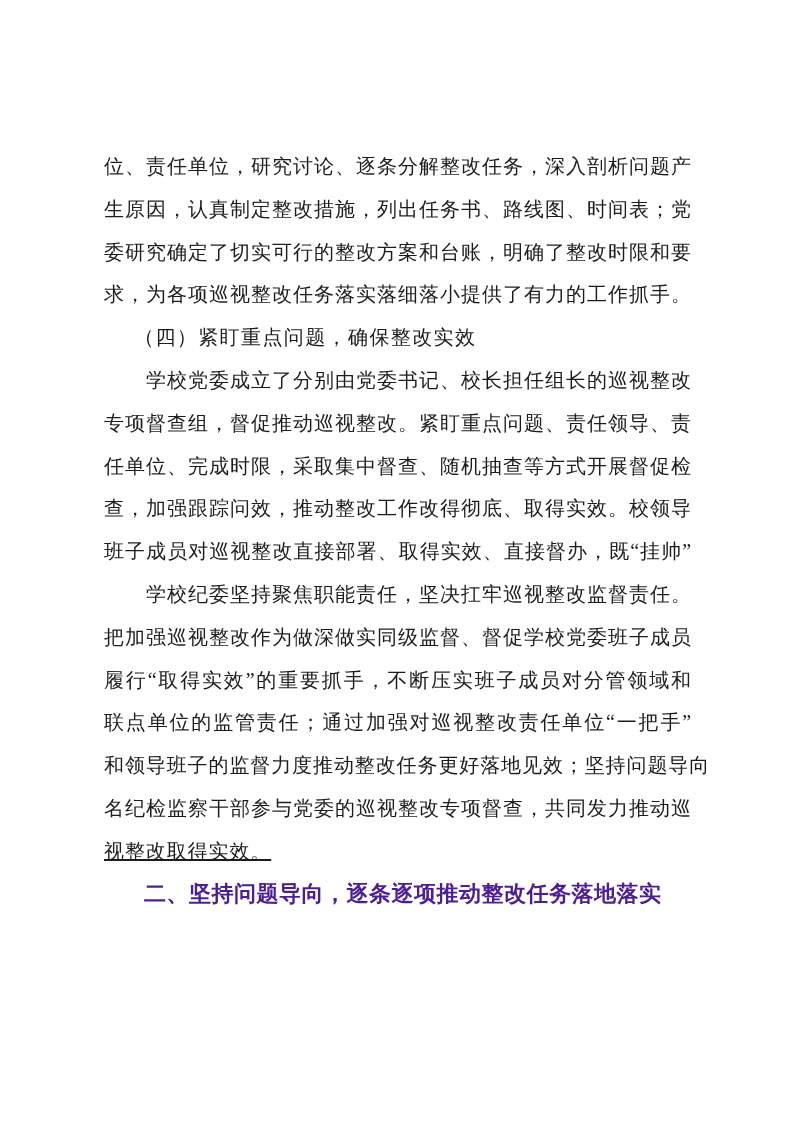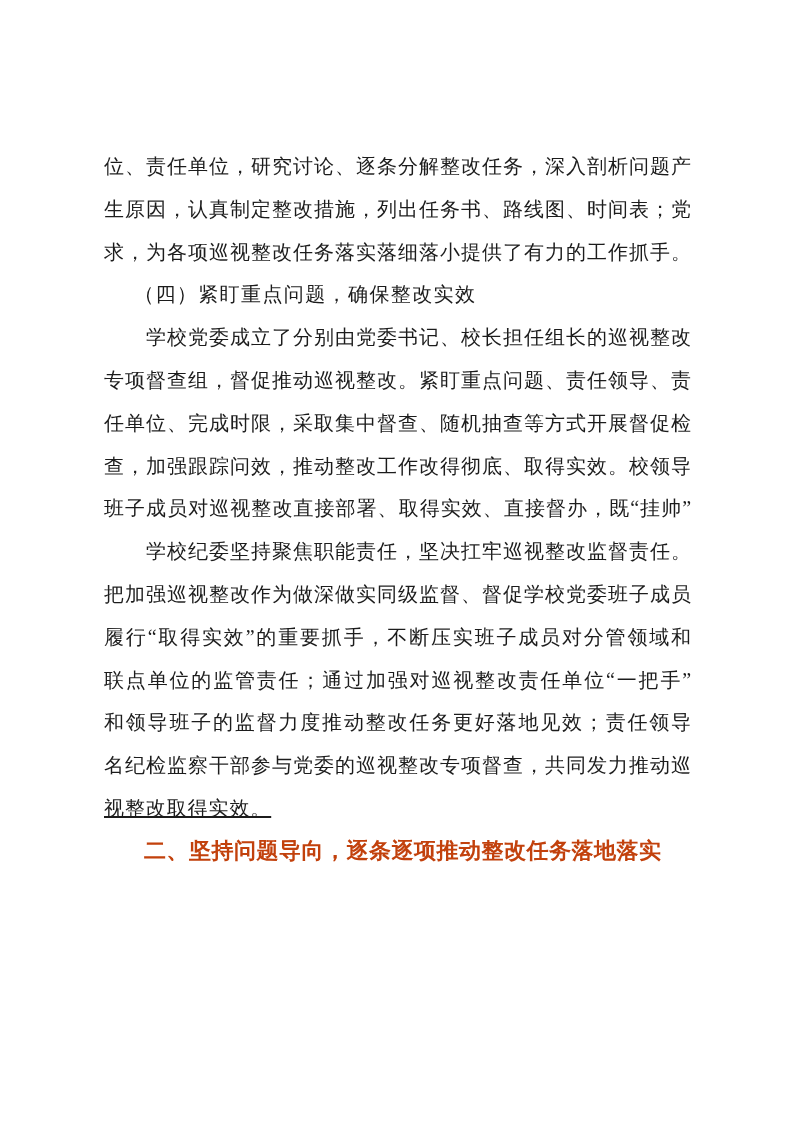--- a/index.html
+++ b/index.html
@@ -35,21 +35,21 @@
   .ln.para-end { text-align-last: left; text-decoration: underline; }
   .ln.h-kai {
     text-align-last: left;
     text-indent: 30px;
     letter-spacing: 1.4px;
   }
   .ln.h-hei {
     font-family: "Liberation Sans", "DejaVu Sans", sans-serif;
     font-weight: bold;
     font-size: 22px;
-    color: #c2410c;
+    color: #4c1d95;
     text-align-last: left;
     text-indent: 40px;
     letter-spacing: 0.5px;
   }
   .footer {
     position: absolute;
     left: 106px;
     top: 1029px;
     font-size: 19px;
     letter-spacing: 3px;
@@ -57,31 +57,32 @@
     font-family: "Liberation Serif", "DejaVu Serif", serif;
   }
 </style>
 </head>
 <body>
 
 <div class="page">
   <div class="content">
     <div class="ln">位、责任单位，研究讨论、逐条分解整改任务，深入剖析问题产</div>
     <div class="ln">生原因，认真制定整改措施，列出任务书、路线图、时间表；党</div>
+    <div class="ln">委研究确定了切实可行的整改方案和台账，明确了整改时限和要</div>
     <div class="ln">求，为各项巡视整改任务落实落细落小提供了有力的工作抓手。</div>
     <div class="ln h-kai">（四）紧盯重点问题，确保整改实效</div>
     <div class="ln indent">学校党委成立了分别由党委书记、校长担任组长的巡视整改</div>
     <div class="ln">专项督查组，督促推动巡视整改。紧盯重点问题、责任领导、责</div>
     <div class="ln">任单位、完成时限，采取集中督查、随机抽查等方式开展督促检</div>
     <div class="ln">查，加强跟踪问效，推动整改工作改得彻底、取得实效。校领导</div>
     <div class="ln">班子成员对巡视整改直接部署、取得实效、直接督办，既“挂帅”</div>
     <div class="ln indent">学校纪委坚持聚焦职能责任，坚决扛牢巡视整改监督责任。</div>
     <div class="ln">把加强巡视整改作为做深做实同级监督、督促学校党委班子成员</div>
     <div class="ln">履行“取得实效”的重要抓手，不断压实班子成员对分管领域和</div>
     <div class="ln">联点单位的监管责任；通过加强对巡视整改责任单位“一把手”</div>
-    <div class="ln">和领导班子的监督力度推动整改任务更好落地见效；责任领导</div>
+    <div class="ln">和领导班子的监督力度推动整改任务更好落地见效；坚持问题导向</div>
     <div class="ln">名纪检监察干部参与党委的巡视整改专项督查，共同发力推动巡</div>
     <div class="ln para-end">视整改取得实效。</div>
     <div class="ln h-hei">二、坚持问题导向，逐条逐项推动整改任务落地落实</div>
   </div>
 
   <div class="footer">— 4 —</div>
 </div>
 
 </body></html>

